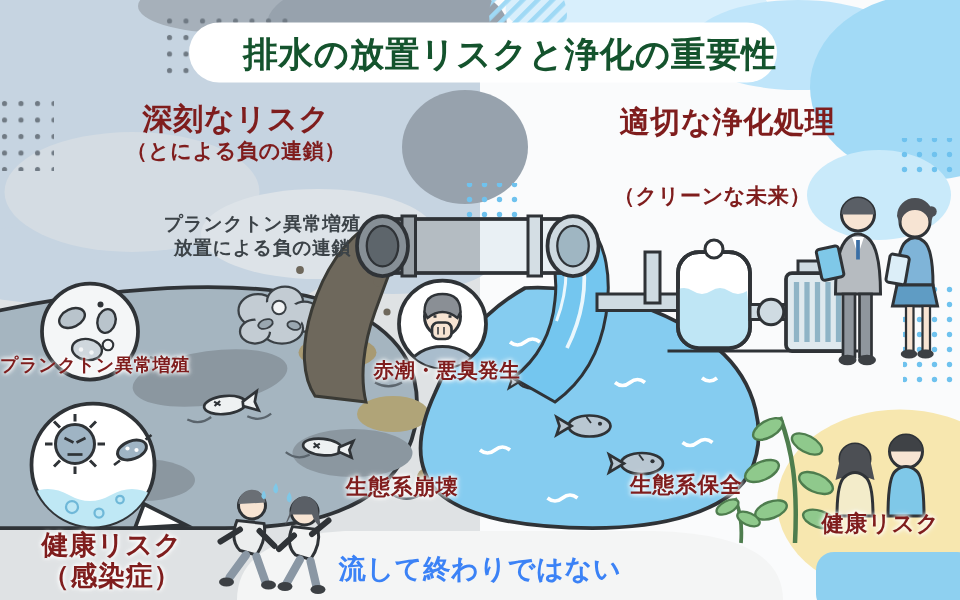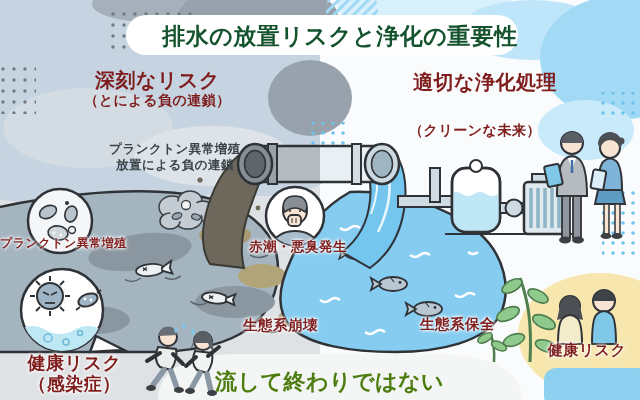--- a/index.html
+++ b/index.html
@@ -9,28 +9,28 @@
   .lbl{position:absolute;font-weight:bold;text-align:center;color:#7f1d1d;
        line-height:1.22;letter-spacing:.5px;white-space:nowrap;}
   .halo{text-shadow:0 0 3px rgba(255,255,255,.95),0 0 3px rgba(255,255,255,.95),
         0 0 5px rgba(255,255,255,.85);}
   .title{left:144px;top:17px;width:392px;height:38px;line-height:38px;font-size:23px;color:#14532d;}
   .l-head{left:55px;top:68px;width:205px;font-size:20px;}
   .l-sub{left:45px;top:92px;width:225px;font-size:14px;}
   .chain{left:100px;top:141px;width:150px;font-size:12.5px;color:#3c4348;line-height:1.3;}
   .lab-plankton{left:0px;top:236px;width:122px;font-size:12px;}
   .lab-redtide{left:248px;top:239px;width:100px;font-size:13.5px;}
-  .lab-eco1{left:218px;top:317px;width:100px;font-size:14.5px;text-align:right;}
+  .lab-eco1{left:218px;top:317px;width:100px;font-size:14.5px;}
   .lab-health{left:22px;top:353px;width:105px;font-size:18px;line-height:1.15;}
   .r-head{left:390px;top:70px;width:190px;font-size:20px;}
   .r-sub{left:380px;top:95px;width:190px;font-size:14px;margin-top:27px;}
   .lab-wq{left:445px;top:133px;width:80px;font-size:15px;}
   .lab-eco2{left:410px;top:316px;width:95px;font-size:14.5px;}
   .lab-life{left:537px;top:341px;width:100px;font-size:15px;}
-  .footer-msg{left:215px;top:369px;width:210px;font-size:22px;color:#4d7c0f;}
+  .footer-msg{left:215px;top:369px;width:210px;font-size:18px;color:#3b82f6;}
 </style>
 </head>
 <body>
 
 <div id="stage">
 
 <svg width="640" height="400" viewBox="0 0 640 400">
   <defs>
     <pattern id="dotD" width="11" height="11" patternUnits="userSpaceOnUse">
           <circle cx="3" cy="3" r="1.7" fill="#707a84"></circle>

